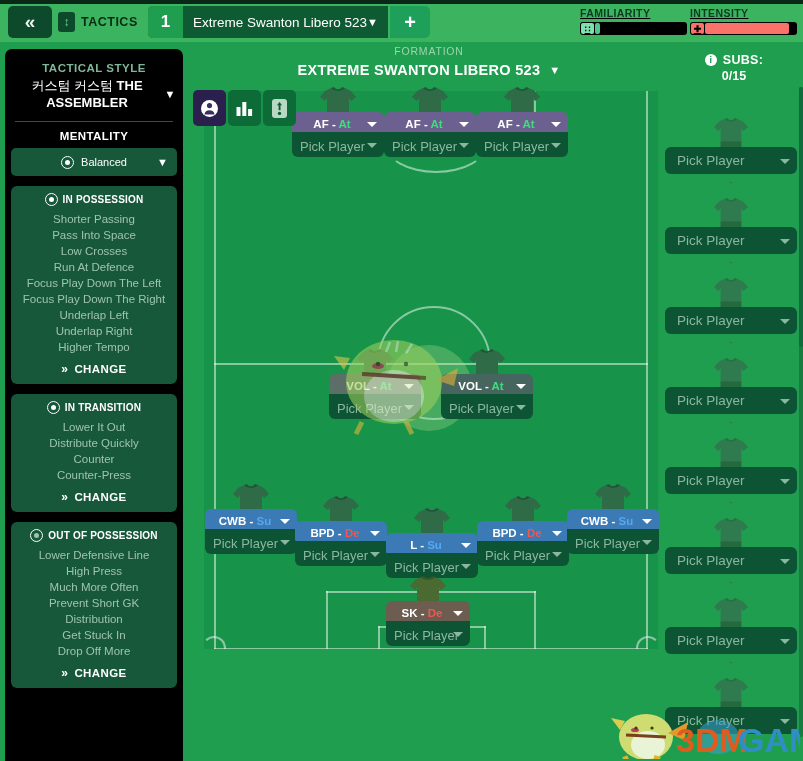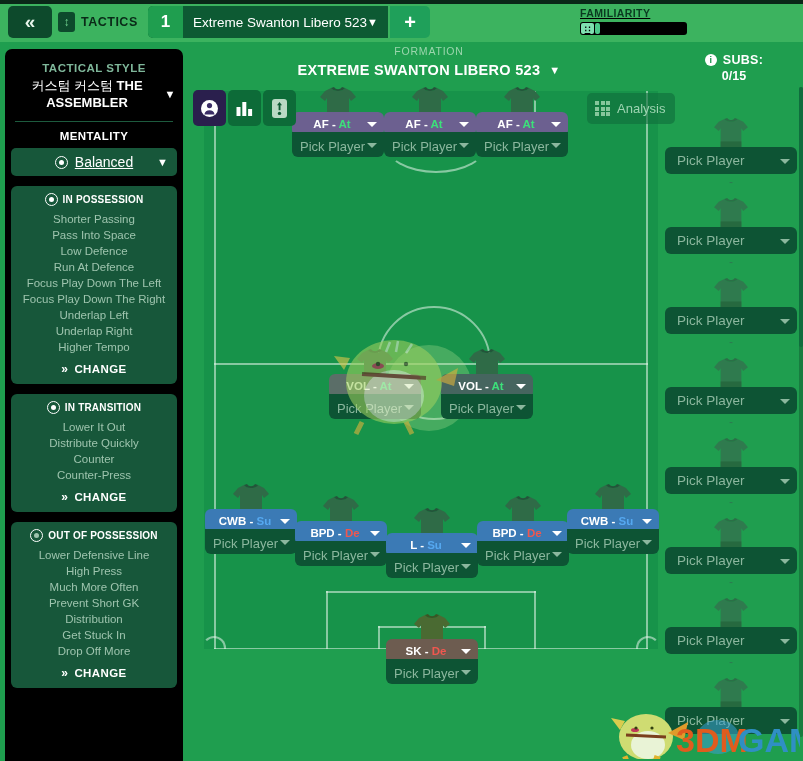--- a/index.html
+++ b/index.html
@@ -77,21 +77,21 @@
   }
   .sb-style-name .thin { font-weight: normal; }
   .sb-style-caret { color: #ffffff; font-size: 11px; width: 14px; text-align:center;}
   .sb-div { height: 1px; background: #1d5b3e; margin: 7px 8px 0; }
   .sb-mentality-head { text-align: center; color: #ffffff; font-size: 11.5px; font-weight: bold; letter-spacing: .4px; margin: 8px 0 6px;}
   .sb-mentality {
     margin: 0 4px; height: 28px; background: #17573a; border-radius: 5px;
     display: flex; align-items: center; justify-content: center; gap: 7px; cursor: pointer;
     position: relative;
   }
-  .sb-mentality-txt { color: #ffffff; font-size: 14px; text-decoration: underline; }
+  .sb-mentality-txt { color: #ffffff; font-size: 11px; }
   .sb-mentality .caret { position: absolute; right: 9px; color:#fff; font-size: 11px; }
 
   .sb-card { margin: 10px 4px 0; background: #17573a; border-radius: 6px; padding: 7px 4px 8px; }
   .sb-card-head {
     display: flex; align-items: center; justify-content: center; gap: 5px; margin-bottom: 5px;
   }
   .sb-card-title { color: #ffffff; font-size: 10px; font-weight: bold; letter-spacing: .2px; }
   .sb-instr { text-align: center; color: #9ec4ae; font-size: 11.5px; line-height: 16px; }
   .sb-change {
     margin-top: 7px; display: flex; align-items: center; justify-content: center; gap: 6px;
@@ -241,20 +241,27 @@
     </div>
 
     <div class="meter-group" style="left:580px;">
       <div class="meter-label">FAMILIARITY</div>
       <div class="meter-track">
         <span class="meter-icon" style="background:#7fe0b0;">∷</span>
         <span class="meter-fill" id="fam-fill" style="width: 5.28px; background: rgb(76, 201, 138);"></span>
       </div>
     </div>
 
+    <div class="meter-group" style="left:690px;">
+      <div class="meter-label">INTENSITY</div>
+      <div class="meter-track">
+        <span class="meter-icon" style="background:#f9736b;">✚</span>
+        <span class="meter-fill" id="int-fill" style="width: 83.6px; background: rgb(249, 115, 107);"></span>
+      </div>
+    </div>
   </div>
 
   <div id="sidebar">
 
     <div class="sb-style-head">TACTICAL STYLE</div>
 
     <div class="sb-style-row">
       <div class="sb-style-name">
         <span class="thin">커스텀 커스텀 </span><span>THE ASSEMBLER</span>
       </div>
@@ -274,21 +281,21 @@
 
     <div class="sb-card">
       <div class="sb-card-head">
         <span class="circ-ico">
             <i class="dot"></i>
           </span>
         <span class="sb-card-title">IN POSSESSION</span>
       </div>
       <div class="sb-instr">Shorter Passing</div>
       <div class="sb-instr">Pass Into Space</div>
-      <div class="sb-instr">Low Defence</div>
+      <div class="sb-instr">Low Crosses</div>
       <div class="sb-instr">Run At Defence</div>
       <div class="sb-instr">Focus Play Down The Left</div>
       <div class="sb-instr">Focus Play Down The Right</div>
       <div class="sb-instr">Underlap Left</div>
       <div class="sb-instr">Underlap Right</div>
       <div class="sb-instr">Higher Tempo</div>
       <div class="sb-change">
         <span class="chev2">»</span>
         <span>CHANGE</span>
       </div>
@@ -400,34 +407,20 @@
     <div class="tool-btn plain">
       <svg width="15" height="19" viewBox="0 0 15 19">
         <rect x="0" y="0" width="15" height="19" rx="3" fill="#b9d9c4"></rect>
         <path d="M7.5 3 L10 6.3 H5z" fill="#0d5a33"></path>
         <rect x="6.6" y="6" width="1.9" height="5.2" fill="#0d5a33"></rect>
         <circle cx="7.5" cy="14.4" r="1.7" fill="#0d5a33"></circle>
       </svg>
     </div>
   </div>
 
-  <div id="analysis-btn">
-    <span class="grid-ico">
-        <i></i>
-        <i></i>
-        <i></i>
-        <i></i>
-        <i></i>
-        <i></i>
-        <i></i>
-        <i></i>
-        <i></i>
-      </span>
-    <span>Analysis</span>
-  </div>
 
   <div id="players-layer">
       <div class="player" style="left: 292px; top: 112px; width: 92px;">
         <div class="shirt"><svg width="40" height="34" viewBox="0 0 40 34">
             <path d="M13 2 L7 5 L2 11 L7 15 L9 12 L9 32 L31 32 L31 12 L33 15 L38 11 L33 5 L27 2 C25 6 15 6 13 2 Z" fill="#2f6b47"></path>
             <path d="M9 26 L31 26 L31 32 L9 32 Z" fill="#1f4d33"></path>
             <path d="M13 2 C15 6 25 6 27 2 L24 1 C22 4 18 4 16 1 Z" fill="#24543a"></path>
           </svg></div>
         <div class="role" style="background:#6c6090;">
           <span class="role-txt">AF - <em class="r-at">At</em></span>
@@ -566,21 +559,21 @@
           </svg></div>
         <div class="role" style="background:#3b7ab5;">
           <span class="role-txt">CWB - <em class="r-su">Su</em></span>
           <span class="dd-caret"></span>
         </div>
         <div class="pick">
           <span>Pick Player</span>
           <span class="dd-caret"></span>
         </div>
       </div>
-      <div class="player" style="left: 386px; top: 601px; width: 92px; margin-top: 38px;">
+      <div class="player" style="left: 386px; top: 601px; width: 84px;">
         <div class="shirt"><svg width="40" height="34" viewBox="0 0 40 34">
             <path d="M13 2 L7 5 L2 11 L7 15 L9 12 L9 32 L31 32 L31 12 L33 15 L38 11 L33 5 L27 2 C25 6 15 6 13 2 Z" fill="#4a6a32"></path>
             <path d="M9 26 L31 26 L31 32 L9 32 Z" fill="#3d5a28"></path>
             <path d="M13 2 C15 6 25 6 27 2 L24 1 C22 4 18 4 16 1 Z" fill="#3a5524"></path>
           </svg></div>
         <div class="role" style="background:#6d5c50;">
           <span class="role-txt">SK - <em class="r-de">De</em></span>
           <span class="dd-caret"></span>
         </div>
         <div class="pick">

